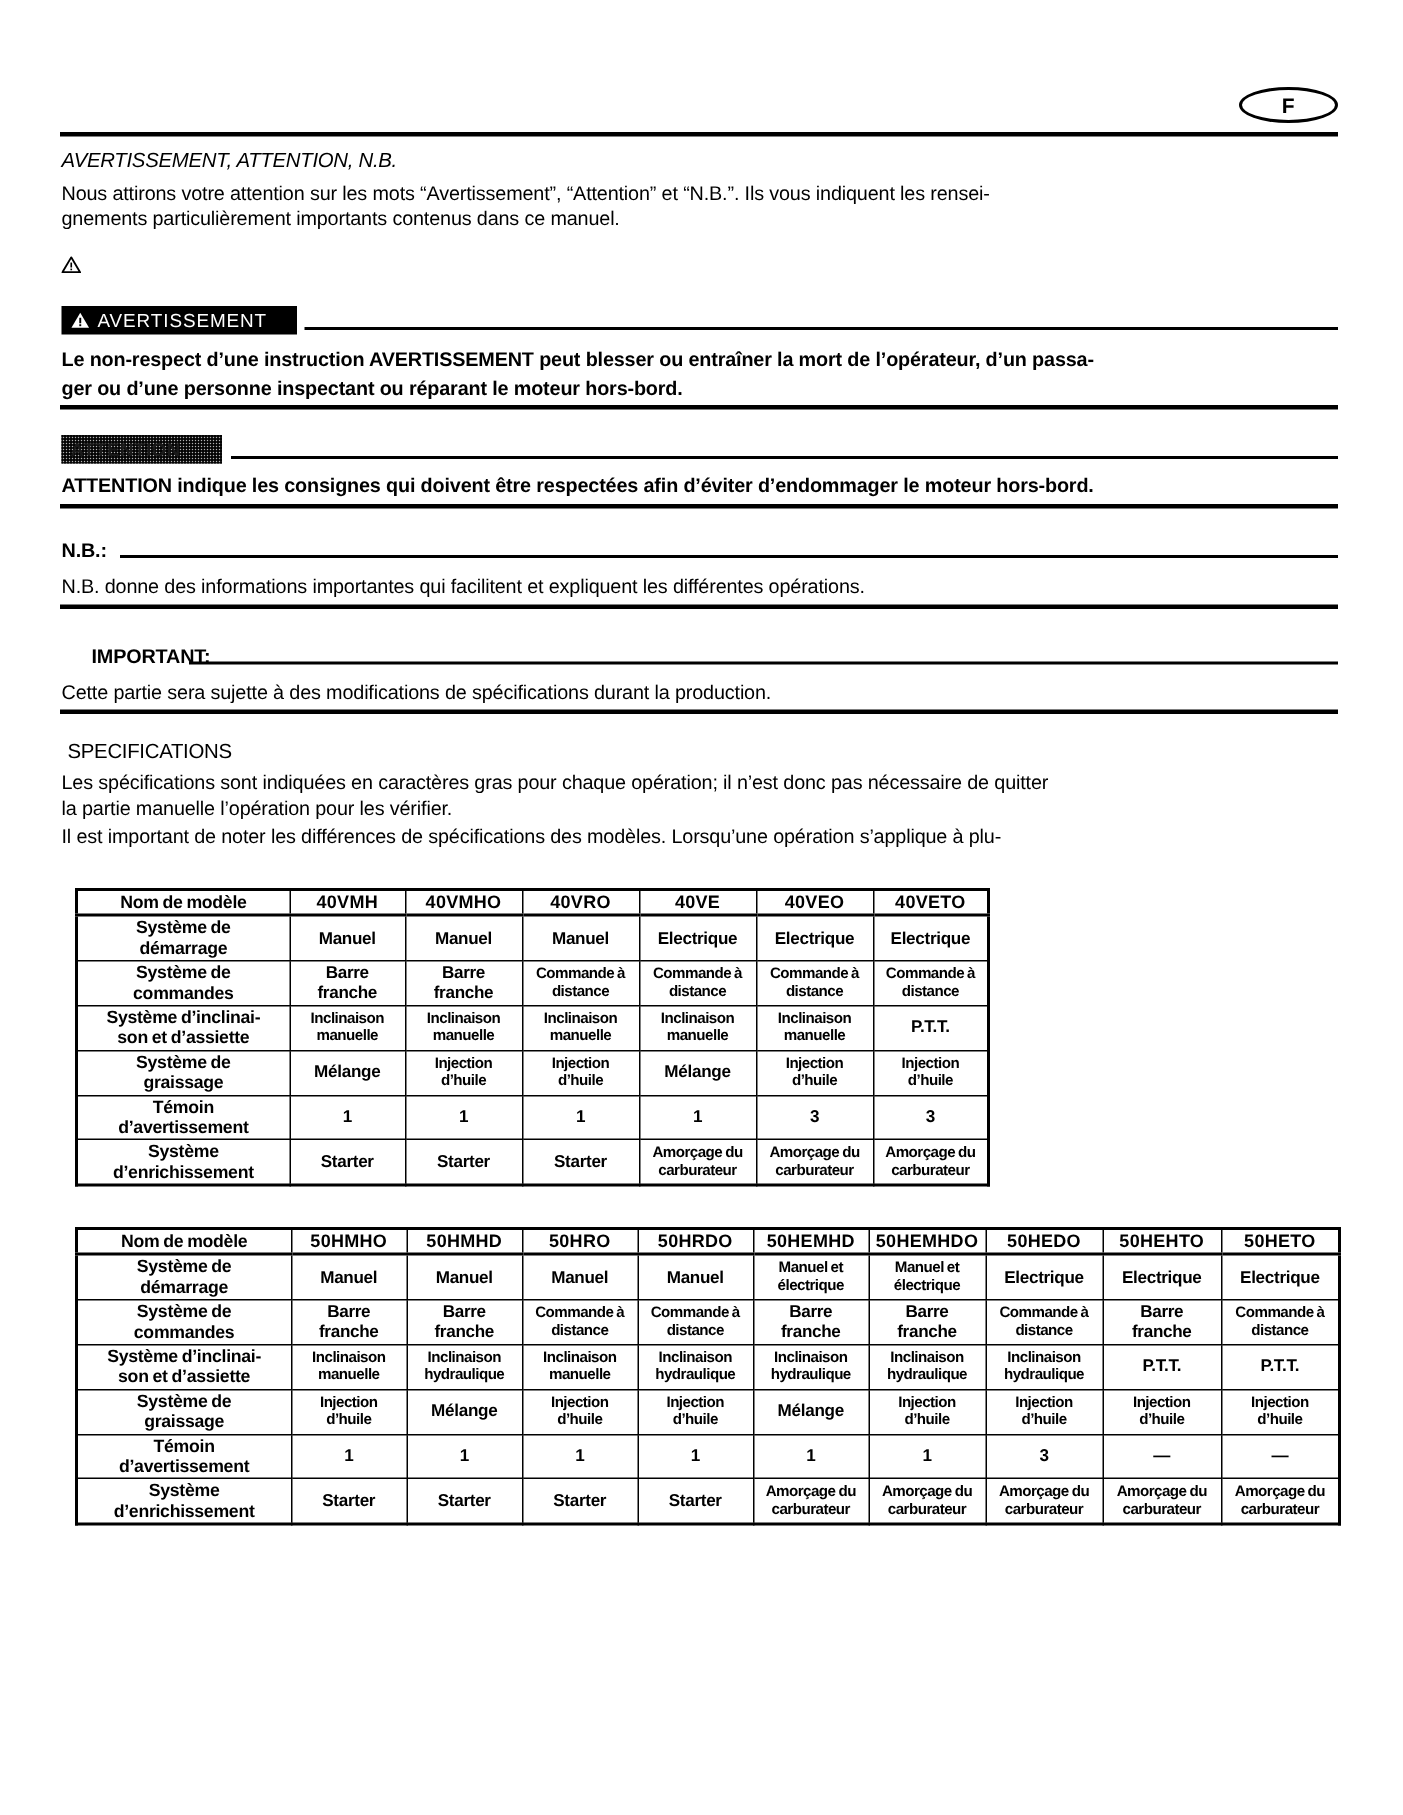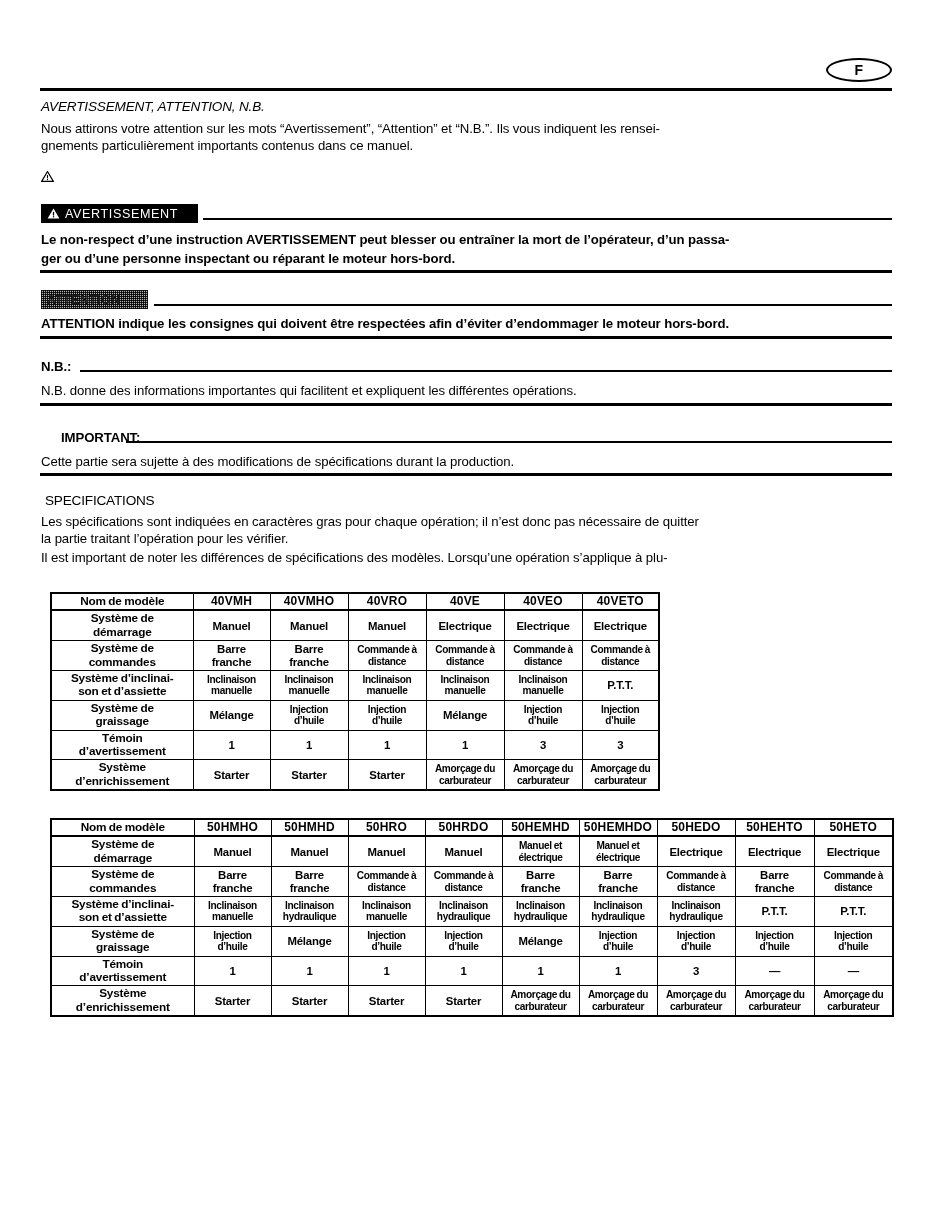--- a/index.html
+++ b/index.html
@@ -218,21 +218,21 @@
   <div class="txt" style="left:41px; top:381px; width:870px;">N.B. donne des informations importantes qui facilitent et expliquent les différentes opérations.</div>
   <div class="rule" style="left:40px; top:403px; width:852px; height:3px;"></div>
 
   <div class="txt bold" style="left:41px; top:428px;margin-left:20px;">IMPORTANT:</div>
   <div class="rule thin" style="left:126px; top:441px; width:766px; height:2px;"></div>
   <div class="txt" style="left:41px; top:452px; width:870px;">Cette partie sera sujette à des modifications de spécifications durant la production.</div>
   <div class="rule" style="left:40px; top:473px; width:852px; height:3px;"></div>
 
   <div class="heading upright" style="left:45px; top:493px;">SPECIFICATIONS</div>
   <div class="txt" style="left:41px; top:512px; width:870px;">Les spécifications sont indiquées en caractères gras pour chaque opération; il n’est donc pas nécessaire de quitter</div>
-  <div class="txt" style="left:41px; top:529px; width:870px;">la partie traitant l’opération pour les vérifier.</div>
+  <div class="txt" style="left:41px; top:529px; width:870px;">la partie manuelle l’opération pour les vérifier.</div>
   <div class="txt" style="left:41px; top:548px; width:870px;">Il est important de noter les différences de spécifications des modèles. Lorsqu’une opération s’applique à plu-</div>
 
   <table class="spec-table" id="table1">
     <colgroup>
       <col style="width:142px">
         <col style="width:77px">
         <col style="width:78px">
         <col style="width:78px">
       <col style="width:78px">
         <col style="width:78px">

